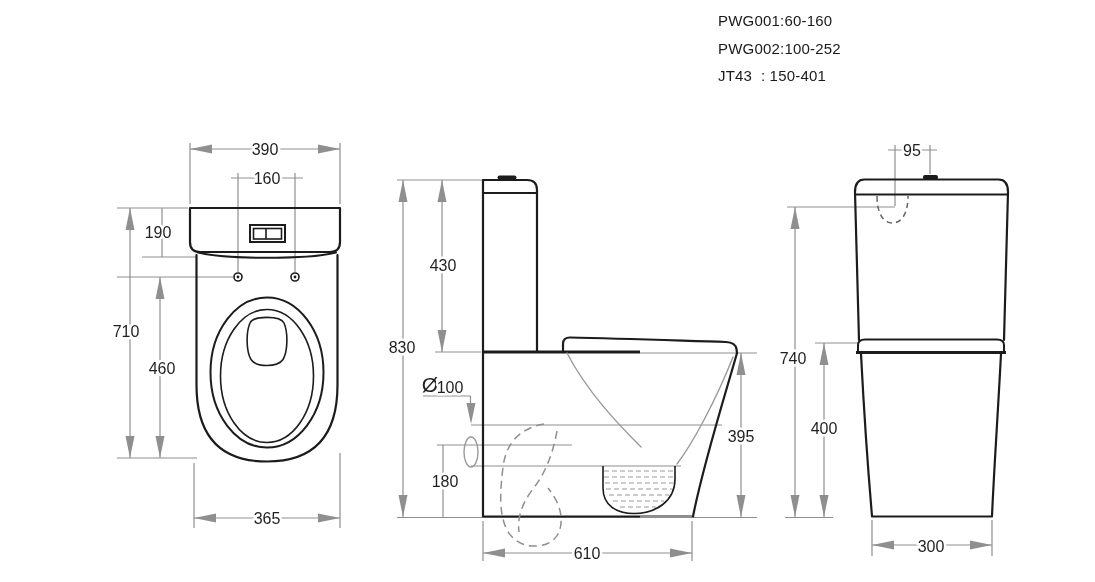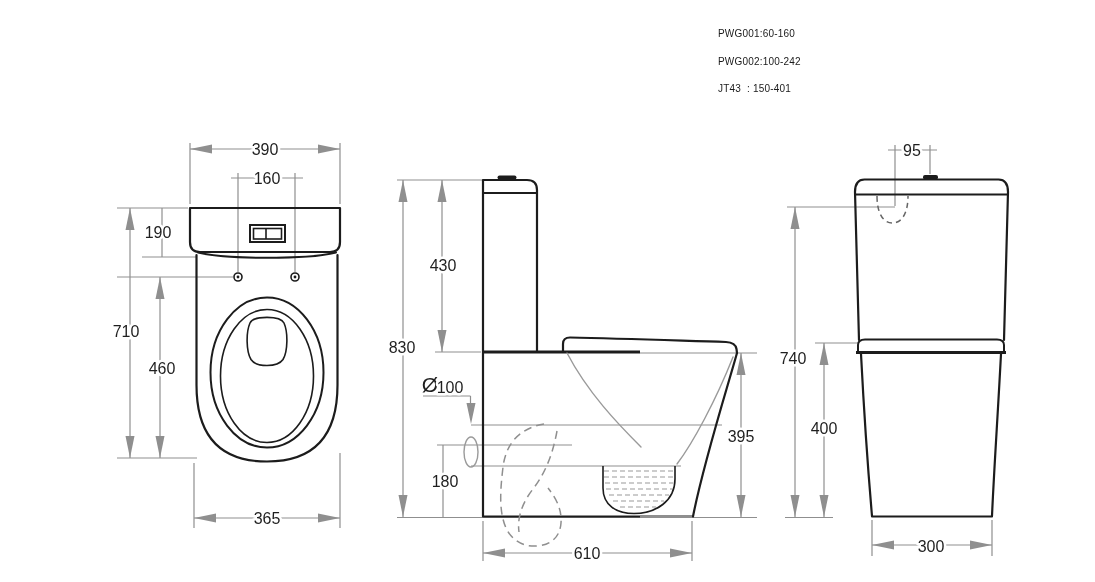--- a/index.html
+++ b/index.html
@@ -1,18 +1,18 @@
 <!DOCTYPE html>
 <html><head>
 <meta charset="utf-8">
 <style>
   html,body{margin:0;padding:0;background:#ffffff;}
   .canvas{position:relative;width:1095px;height:582px;background:#ffffff;overflow:hidden;
           font-family:"Liberation Sans", sans-serif;}
-  .spec-block{position:absolute;left:718px;top:20px;color:#1a1a1a;font-size:10px;
+  .spec-block{position:absolute;left:718px;top:7px;color:#1a1a1a;font-size:15px;
               letter-spacing:.2px;}
   .spec-line{white-space:pre;height:27.5px;line-height:27.5px;}
   svg{position:absolute;left:0;top:0;}
   
   .ol{stroke:#1c1c1c;stroke-width:2.2;fill:none;stroke-linecap:round;stroke-linejoin:round;}
   .ol2{stroke:#1c1c1c;stroke-width:2;fill:none;stroke-linecap:round;}
   .ol-thin{stroke:#1c1c1c;stroke-width:1.6;fill:none;}
   .ol-thick{stroke:#1c1c1c;stroke-width:3;fill:none;stroke-linecap:butt;}
   .fillb{fill:#1c1c1c;stroke:none;}
   .inner{stroke:#9a9a9a;stroke-width:1.4;fill:none;stroke-linecap:round;}
@@ -27,21 +27,21 @@
            stroke-linejoin:round;}
   text.dia{font-size:21px;}
 </style>
 </head>
 <body>
 
 <div class="canvas">
 
   <div class="spec-block">
     <div class="spec-line">PWG001:60-160</div>
-    <div class="spec-line">PWG002:100-242</div>
+    <div class="spec-line">PWG002:100-252</div>
     <div class="spec-line">JT43  : 150-401</div>
   </div>
 
   <svg width="1095" height="582" viewBox="0 0 1095 582">
 
     <g>
 
       <g>
         <path class="dim" d="M190,143 V204 M340,143 V204"></path>
         <path class="dim" d="M238,183 V272 M295,183 V272"></path>

